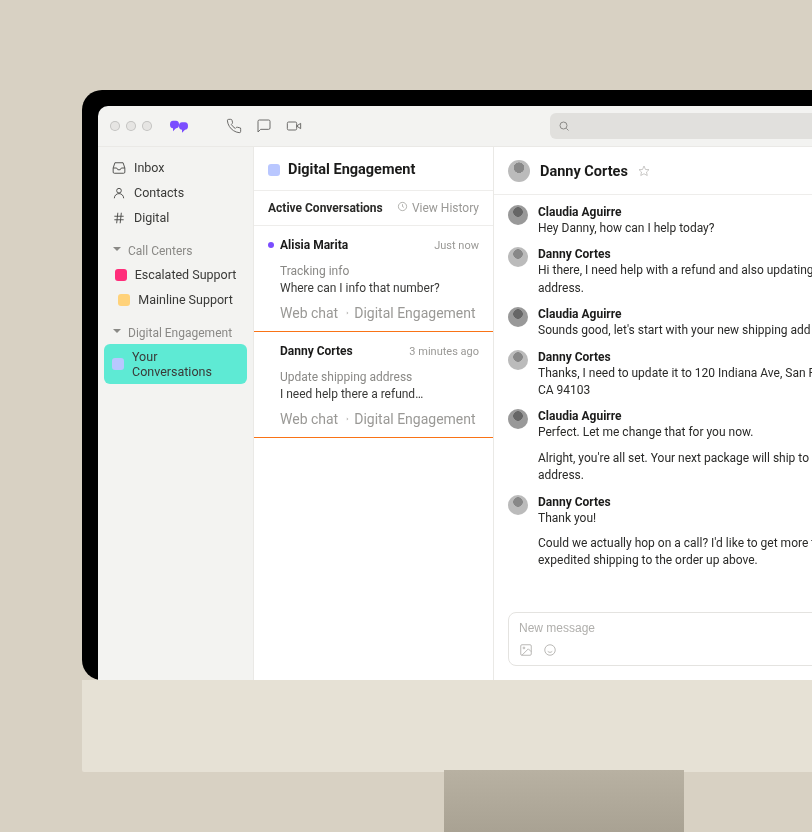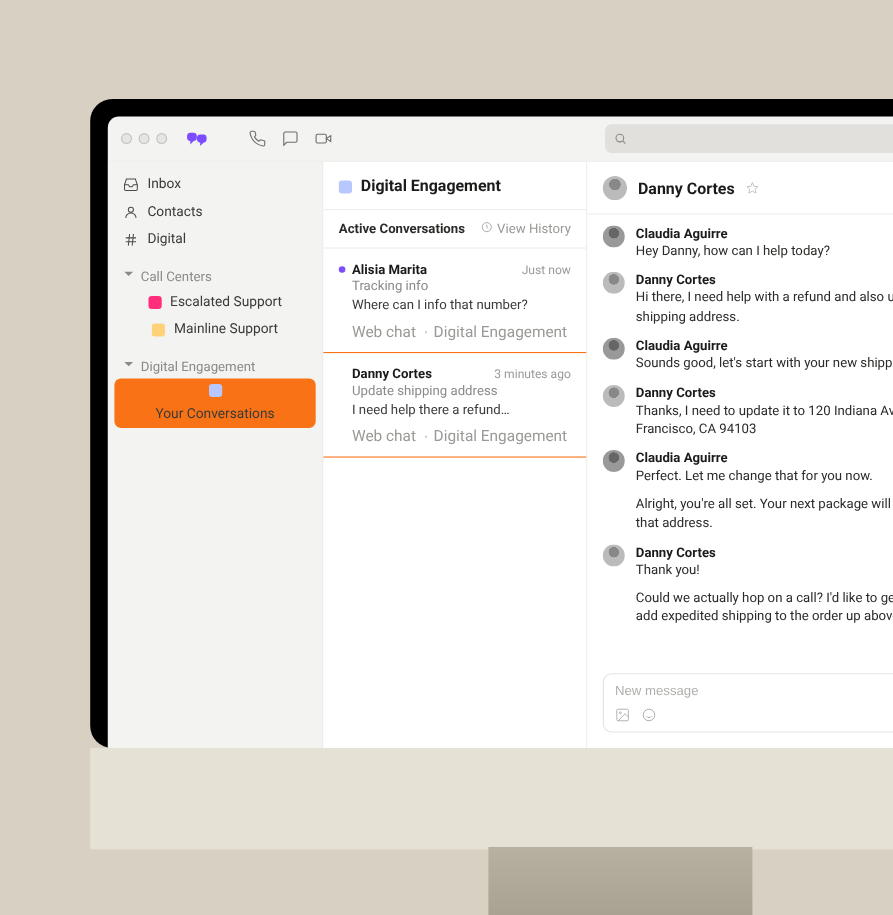--- a/index.html
+++ b/index.html
@@ -49,41 +49,41 @@
     display: flex; align-items: center; padding: 0 8px;
   }
   .search-box svg { width: 12px; height: 12px; stroke: #8a8986; fill: none; stroke-width: 2; }
   .search-box input {
     border: none; background: transparent; outline: none;
     flex: 1; margin-left: 6px; font-size: 12px;
   }
   .main { flex: 1; display: flex; overflow: hidden; background: #fff; border-top: 1px solid #eae9e6; }
   
   .sidebar {
-    width: 196px;
+    width: 156px;
     background: #f3f3f1;
     border-right: 1px solid #eae9e6;
     padding: 8px 6px;
     font-size: 12.5px;
   }
   .nav-item, .nav-child {
     display: flex; align-items: center; gap: 8px;
     padding: 5px 8px; border-radius: 6px;
     color: #3a3a38; cursor: pointer;
   }
   .nav-item svg { width: 14px; height: 14px; stroke: #4a4a48; fill: none; stroke-width: 1.6; }
   .nav-section {
     display: flex; align-items: flex-start; gap: 6px;
     padding: 6px 8px 4px; margin-top: 8px;
     color: #8a8986; font-size: 12px;
   }
   .nav-section svg { width: 10px; height: 10px; fill: #8a8986; }
   .nav-child { padding-left: 8px; justify-content: center; }
   .swatch { width: 12px; height: 12px; border-radius: 3px; flex-shrink: 0; }
-  .nav-child.active { background: #f97316; flex-direction: column; }
+  .nav-child.active { background: #5eead4; }
   
   .midcol {
     width: 240px;
     border-right: 1px solid #eae9e6;
     display: flex; flex-direction: column;
     background: #fff;
   }
   .mid-header {
     padding: 14px 14px 12px;
     border-bottom: 1px solid #eeedeb;
@@ -103,21 +103,21 @@
   .conv-item {
     padding: 12px 14px 10px;
     border-bottom: 1px solid #f97316;
     font-size: 12px;
     cursor: pointer;
   }
   .conv-row1 { display: flex; align-items: center; gap: 6px; }
   .dot { width: 6px; height: 6px; border-radius: 50%; background: #7b4dff; }
   .conv-name { font-weight: 700; color: #1b1b1a; }
   .conv-time { margin-left: auto; color: #9a9996; font-size: 11px; }
-  .conv-subject { color: #8a8986; margin-top: 1px; margin-left: 12px; }
+  .conv-subject { color: #8a8986; margin-top: 12px; margin-left: 12px; }
   .conv-preview { color: #3a3a38; margin-top: 3px; margin-left: 12px; }
   .conv-meta { margin-top: 10px; margin-left: 12px; font-size: 14px; color: #9a9996; display: flex; align-items: center; gap: 4px; }
   .conv-meta svg { width: 8px; height: 8px; fill: #b8b7b4; }
   
   .rightcol {
     flex: 1;
     display: flex; flex-direction: column;
     background: #fff;
   }
   .right-header {

